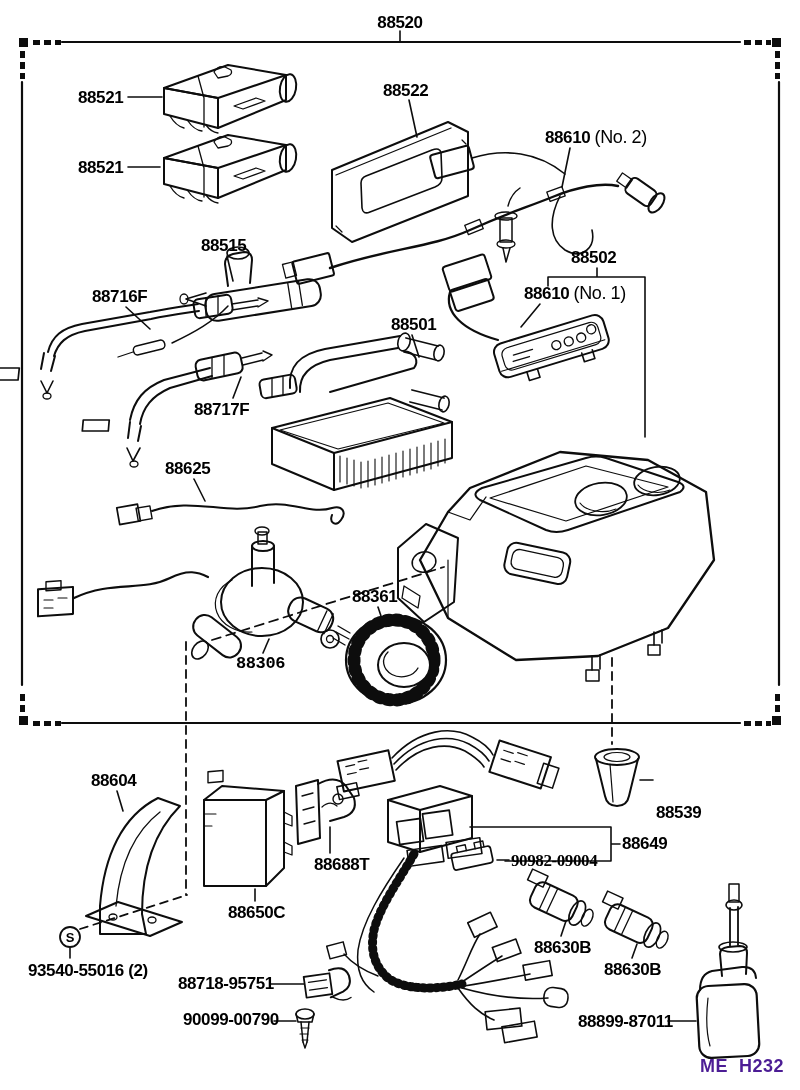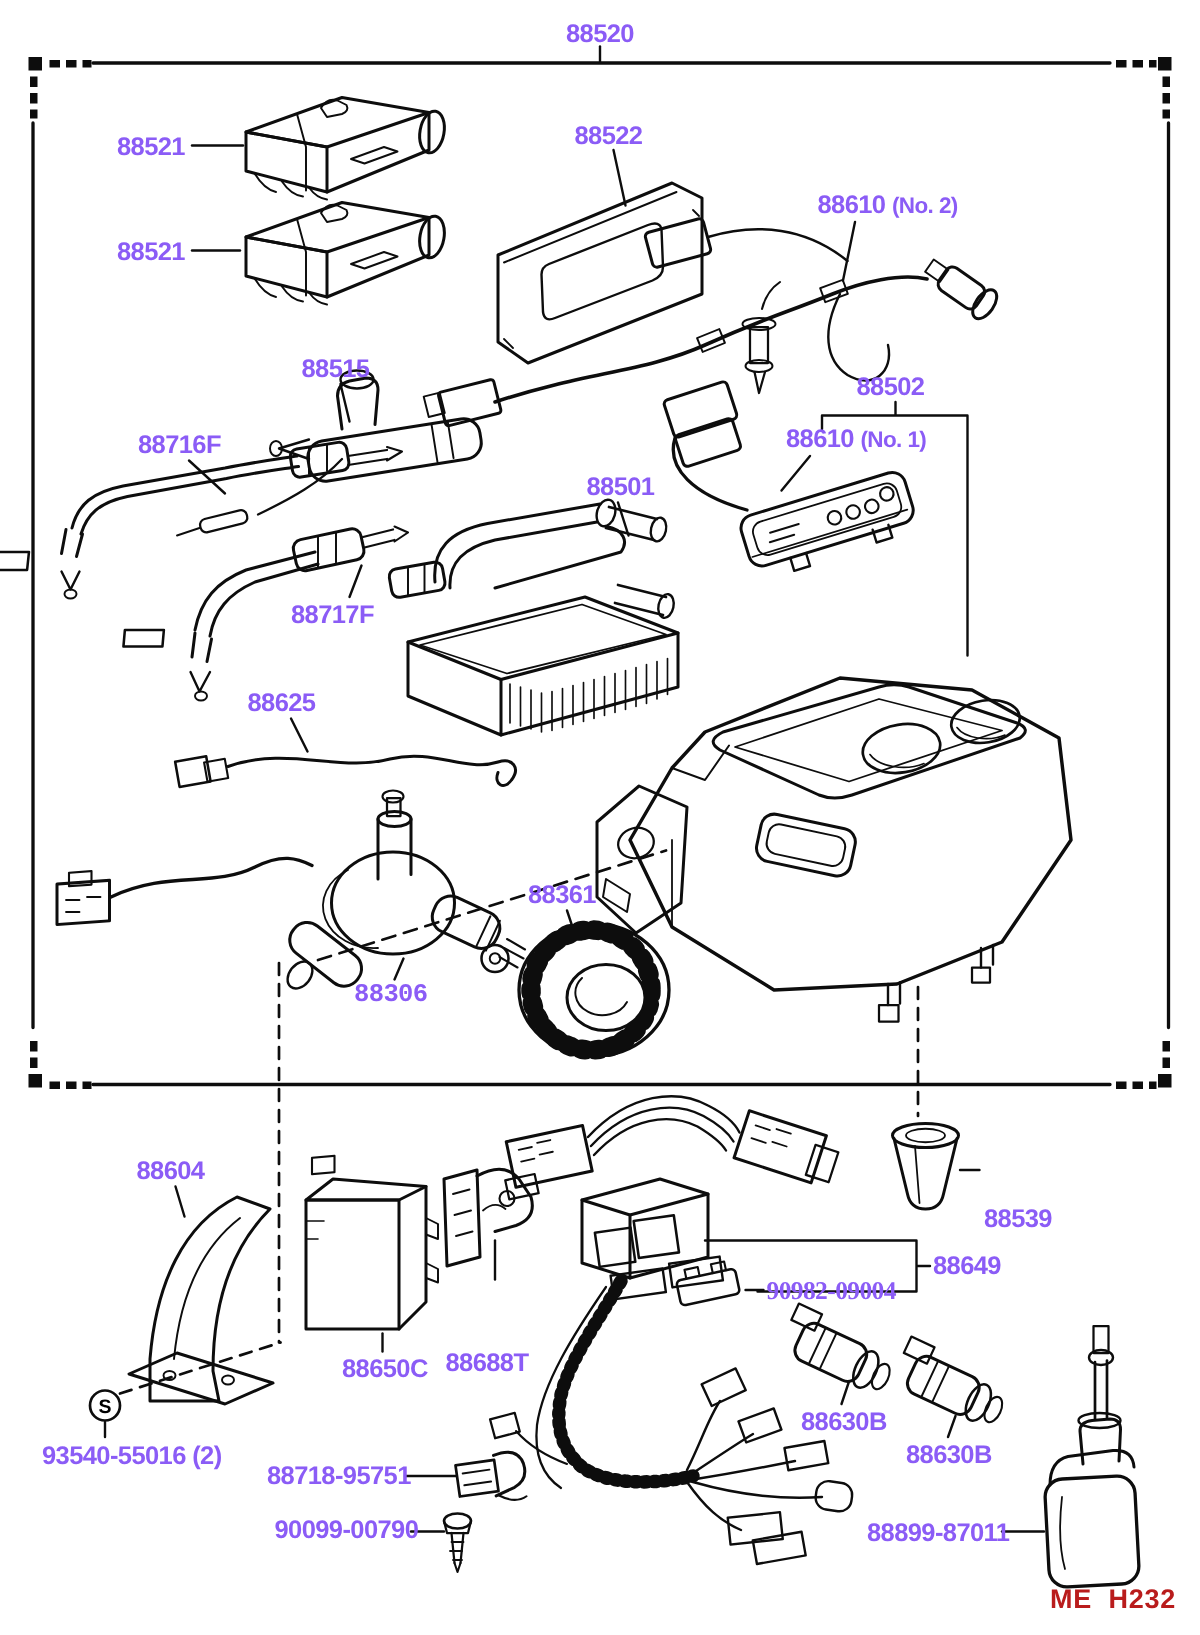--- a/index.html
+++ b/index.html
@@ -1,24 +1,24 @@
 <!DOCTYPE html>
 <html><head>
 <meta charset="utf-8">
 <style>
   html,body{margin:0;padding:0;background:#fff;}
   #stage{position:relative;width:800px;height:1090px;background:#fff;overflow:hidden;
          font-family:"Liberation Sans",sans-serif;}
   #art{position:absolute;left:0;top:0;}
-  .lbl{position:absolute;font-weight:bold;font-size:17px;color:#8b5cf6;letter-spacing:-0.4px;
+  .lbl{position:absolute;font-weight:bold;font-size:17px;color:#000000;letter-spacing:-0.4px;
        white-space:nowrap;line-height:1;}
-  .lbl .sfx{font-size:15px;font-weight:bold;}
+  .lbl .sfx{font-size:18px;font-weight:normal;}
   .lbl.center{text-align:center;}
   .marker{position:absolute;font-weight:bold;font-size:13px;color:#000;width:16px;text-align:center;}
-  .footer{position:absolute;font-weight:bold;font-size:18px;color:#b91c1c;white-space:pre;letter-spacing:0.5px;}
+  .footer{position:absolute;font-weight:bold;font-size:18px;color:#4c1d95;white-space:pre;letter-spacing:0.5px;}
 </style>
 </head>
 <body>
 
 <div id="stage">
 
 <svg id="art" width="800" height="1090" viewBox="0 0 800 1090">
 <g stroke="#0d0d0d" fill="none" stroke-width="2" stroke-linecap="round" stroke-linejoin="round">
 
   <g>
@@ -412,21 +412,21 @@
 <div class="lbl" style="left:524px;top:284px;"><span>88610</span> <span class="sfx">(No. 1)</span></div>
 <div class="lbl" style="left:391px;top:316px;">88501</div>
 <div class="lbl" style="left:194px;top:401px;">88717F</div>
 <div class="lbl" style="left:165px;top:460px;">88625</div>
 <div class="lbl" style="left:352px;top:588px;">88361</div>
 <div class="lbl" style="left:236px;top:655px;font-family:Liberation Mono, monospace;">88306</div>
 <div class="lbl" style="left:91px;top:772px;">88604</div>
 <div class="lbl" style="left:656px;top:772px;margin-top:32px;">88539</div>
 <div class="lbl" style="left:622px;top:835px;">88649</div>
 <div class="lbl" style="left:511px;top:852px;font-family:Liberation Serif, serif;">90982-09004</div>
-<div class="lbl" style="left:297px;top:856px;margin-top:44px;">88688T</div>
+<div class="lbl" style="left:314px;top:856px;">88688T</div>
 <div class="lbl" style="left:228px;top:904px;">88650C</div>
 <div class="lbl" style="left:28px;top:962px;">93540-55016 (2)</div>
 <div class="lbl" style="left:178px;top:975px;">88718-95751</div>
 <div class="lbl" style="left:183px;top:1011px;">90099-00790</div>
 <div class="lbl" style="left:534px;top:939px;">88630B</div>
 <div class="lbl" style="left:604px;top:961px;">88630B</div>
 <div class="lbl" style="left:578px;top:1013px;">88899-87011</div>
 <div class="marker" style="left:62px;top:930px;">S</div>
 <div class="footer" style="left:700px;top:1056px;">ME  H232</div>
 

